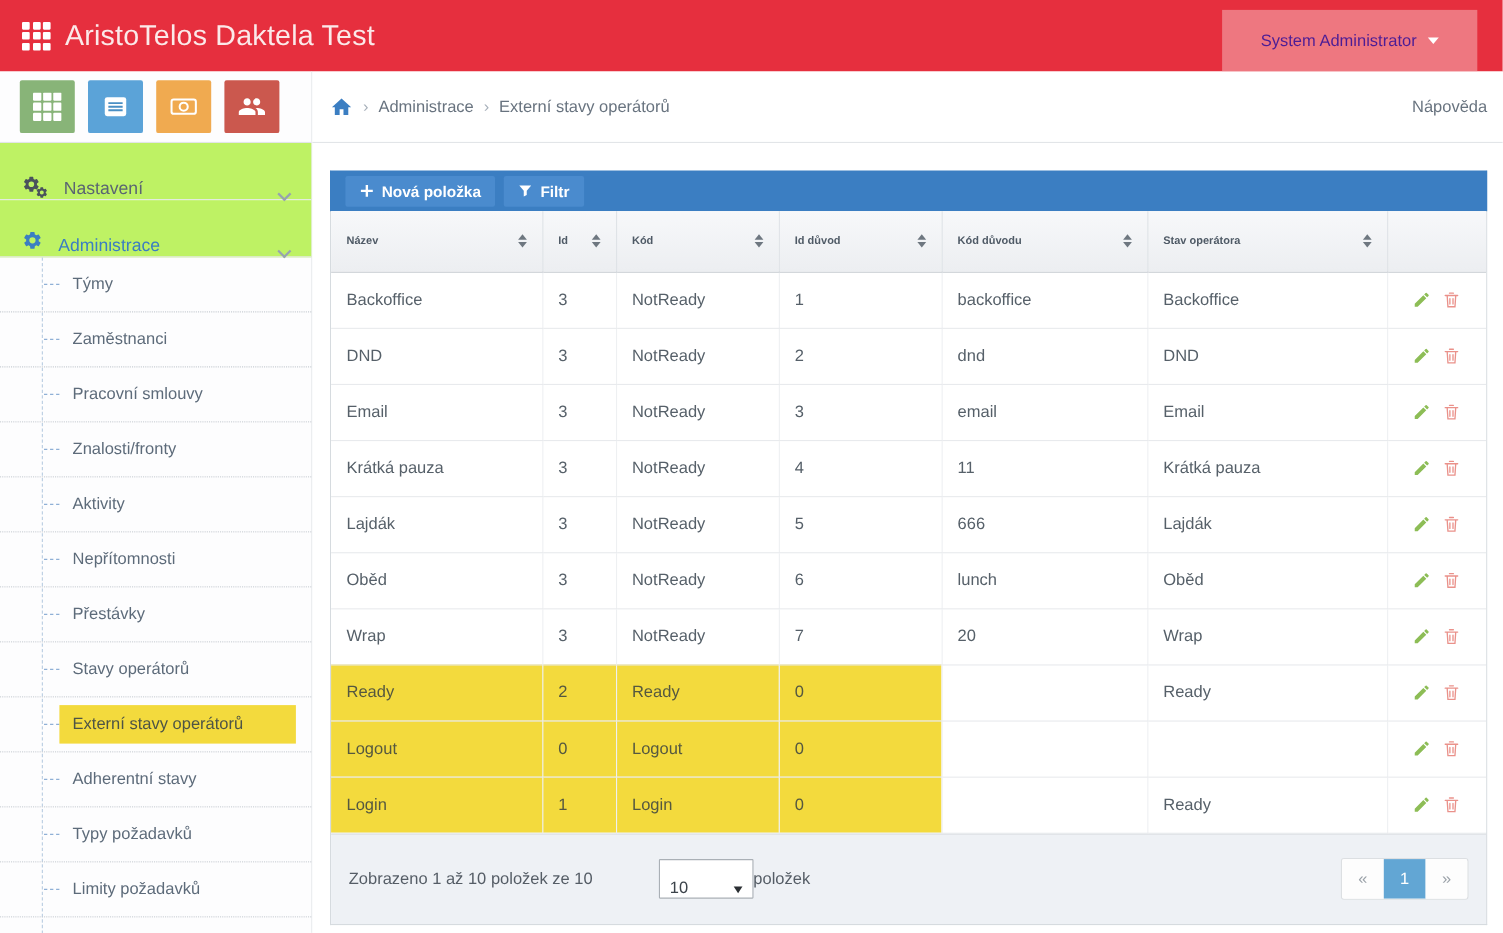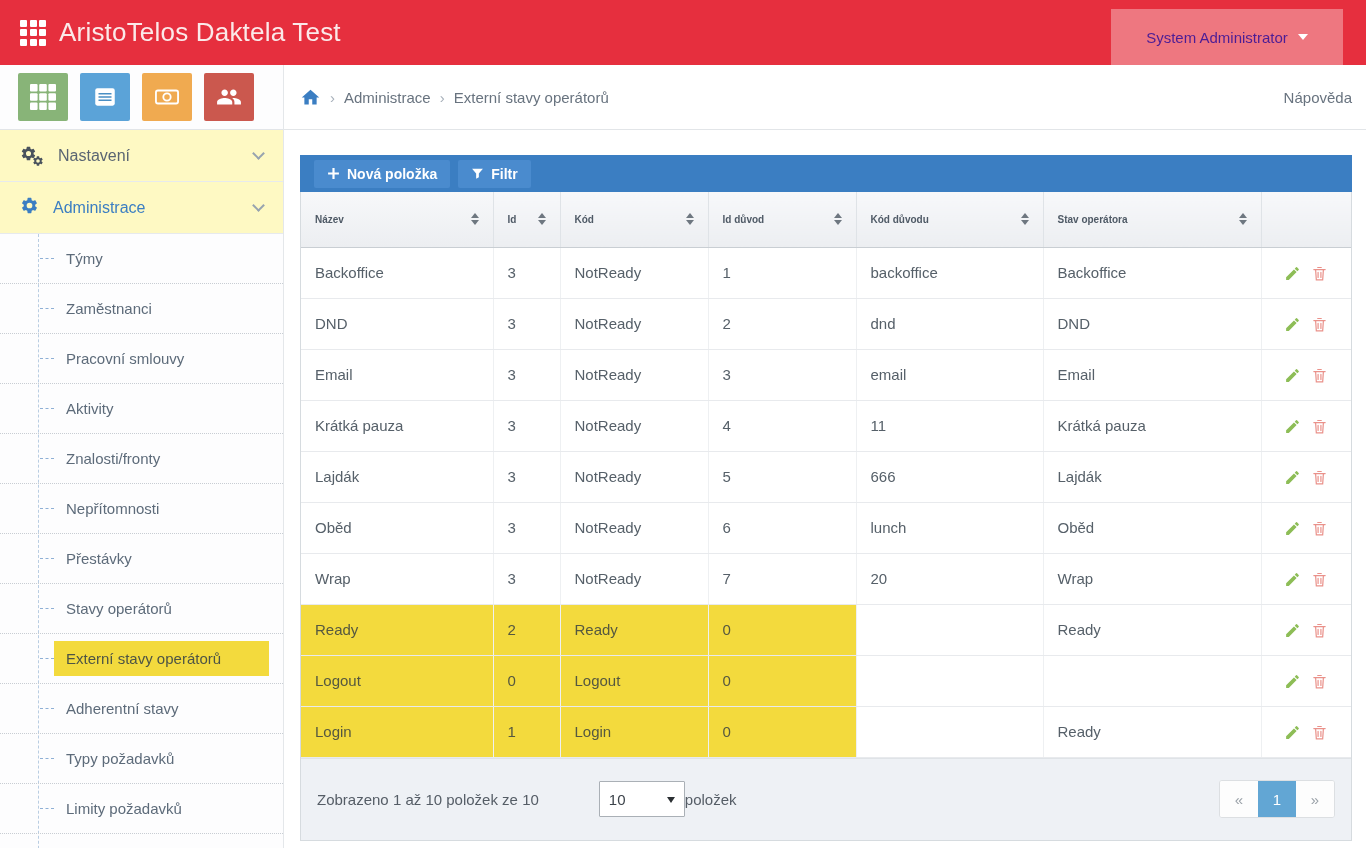--- a/index.html
+++ b/index.html
@@ -19,22 +19,22 @@
   .caret-down { width:0; height:0; border:5px solid transparent; border-top:6px solid #fff; margin-top:5px; }
 
   
   .sidebar { position:absolute; left:0; top:65px; width:284px; bottom:0;
     background:#fdfdfe; border-right:1px solid #e4e7ea; }
   .shortcuts { height:65px; display:flex; align-items:center; gap:12px; padding-left:18px;
     border-bottom:1px solid #e2e5e8; }
   .shortcut { width:50px; height:48px; border-radius:2px; display:flex; align-items:center;
     justify-content:center; cursor:pointer; }
   .shortcut svg { width:26px; height:26px; }
-  .menu-row { height:52px; display:flex; align-items:center; padding:0 20px;
-    border-bottom:1px solid #e7eaed; cursor:pointer; background:#fef9c3; }
+  .menu-row { height:52px; display:flex; align-items:flex-end; padding:0 20px;
+    border-bottom:1px solid #e7eaed; cursor:pointer; background:#bef264; }
   .menu-row .mlabel { margin-left:14px; font-size:16px; color:#5a6572; }
   .menu-row.active .mlabel { color:var(--link-blue); }
   .menu-gear svg { width:19px; height:19px; fill:#49525c; }
   .menu-row.active .menu-gear svg { fill:var(--link-blue); }
   .gear2 { position:relative; width:24px; height:22px; }
   .gear2 svg:first-child { position:absolute; left:0; top:0; width:17px; height:17px; }
   .gear2 svg:last-child { position:absolute; right:0; bottom:0; width:12px; height:12px; }
   .chev { margin-left:auto; width:9px; height:9px; border-right:2px solid #97a3af;
     border-bottom:2px solid #97a3af; transform:rotate(45deg); margin-top:-4px; }
   .submenu { position:relative; }
@@ -77,21 +77,21 @@
     border-bottom:1px solid #e8eaed; border-right:1px solid #eef0f2; background:#fff; }
   tbody td:last-child { border-right:none; }
   tbody td.hl { background:var(--highlight-yellow); color:#555840; }
   td.actions { text-align:center; white-space:nowrap; }
   .act { display:inline-block; margin:0 5px; cursor:pointer; vertical-align:middle; }
   .act svg { width:17px; height:17px; display:block; }
 
   .table-footer { background:#eef1f5; border-top:1px solid #dfe3e7; padding:0 16px;
     height:82px; display:flex; align-items:center; font-size:15px; color:#555d66; }
   .page-size-select { margin-left:60px; width:86px; height:36px; background:#fff;
-    border:1px solid #aab0b6; border-radius:1px; display:flex; align-items:center;
+    border:1px solid #aab0b6; border-radius:1px; display:flex; align-items:flex-end;
     padding:0 9px; cursor:pointer; color:#3c434a; }
   .page-size-select .sel-caret { margin-left:auto; width:0; height:0;
     border:4px solid transparent; border-top:6px solid #2b2f33; margin-top:5px; }
   .page-size-suffix { }
   .pagination { margin-left:auto; display:flex; border:1px solid #dcdfe2; border-radius:3px;
     overflow:hidden; background:#fdfdfd; }
   .page-btn { width:38px; height:36px; display:flex; align-items:center; justify-content:center;
     font-size:15px; color:#9aa1a8; cursor:pointer; background:#fdfdfd; }
   .page-btn.current { background:var(--pagination-active); color:#fff; }
 </style>
@@ -193,25 +193,25 @@
       <div class="subitem">
         <span class="dash"></span>
         <span class="sublabel">Zaměstnanci</span>
       </div>
       <div class="subitem">
         <span class="dash"></span>
         <span class="sublabel">Pracovní smlouvy</span>
       </div>
       <div class="subitem">
         <span class="dash"></span>
+        <span class="sublabel">Znalosti/fronty</span>
+      </div>
+      <div class="subitem">
+        <span class="dash"></span>
         <span class="sublabel">Aktivity</span>
-      </div>
-      <div class="subitem">
-        <span class="dash"></span>
-        <span class="sublabel">Znalosti/fronty</span>
       </div>
       <div class="subitem">
         <span class="dash"></span>
         <span class="sublabel">Nepřítomnosti</span>
       </div>
       <div class="subitem">
         <span class="dash"></span>
         <span class="sublabel">Přestávky</span>
       </div>
       <div class="subitem">

